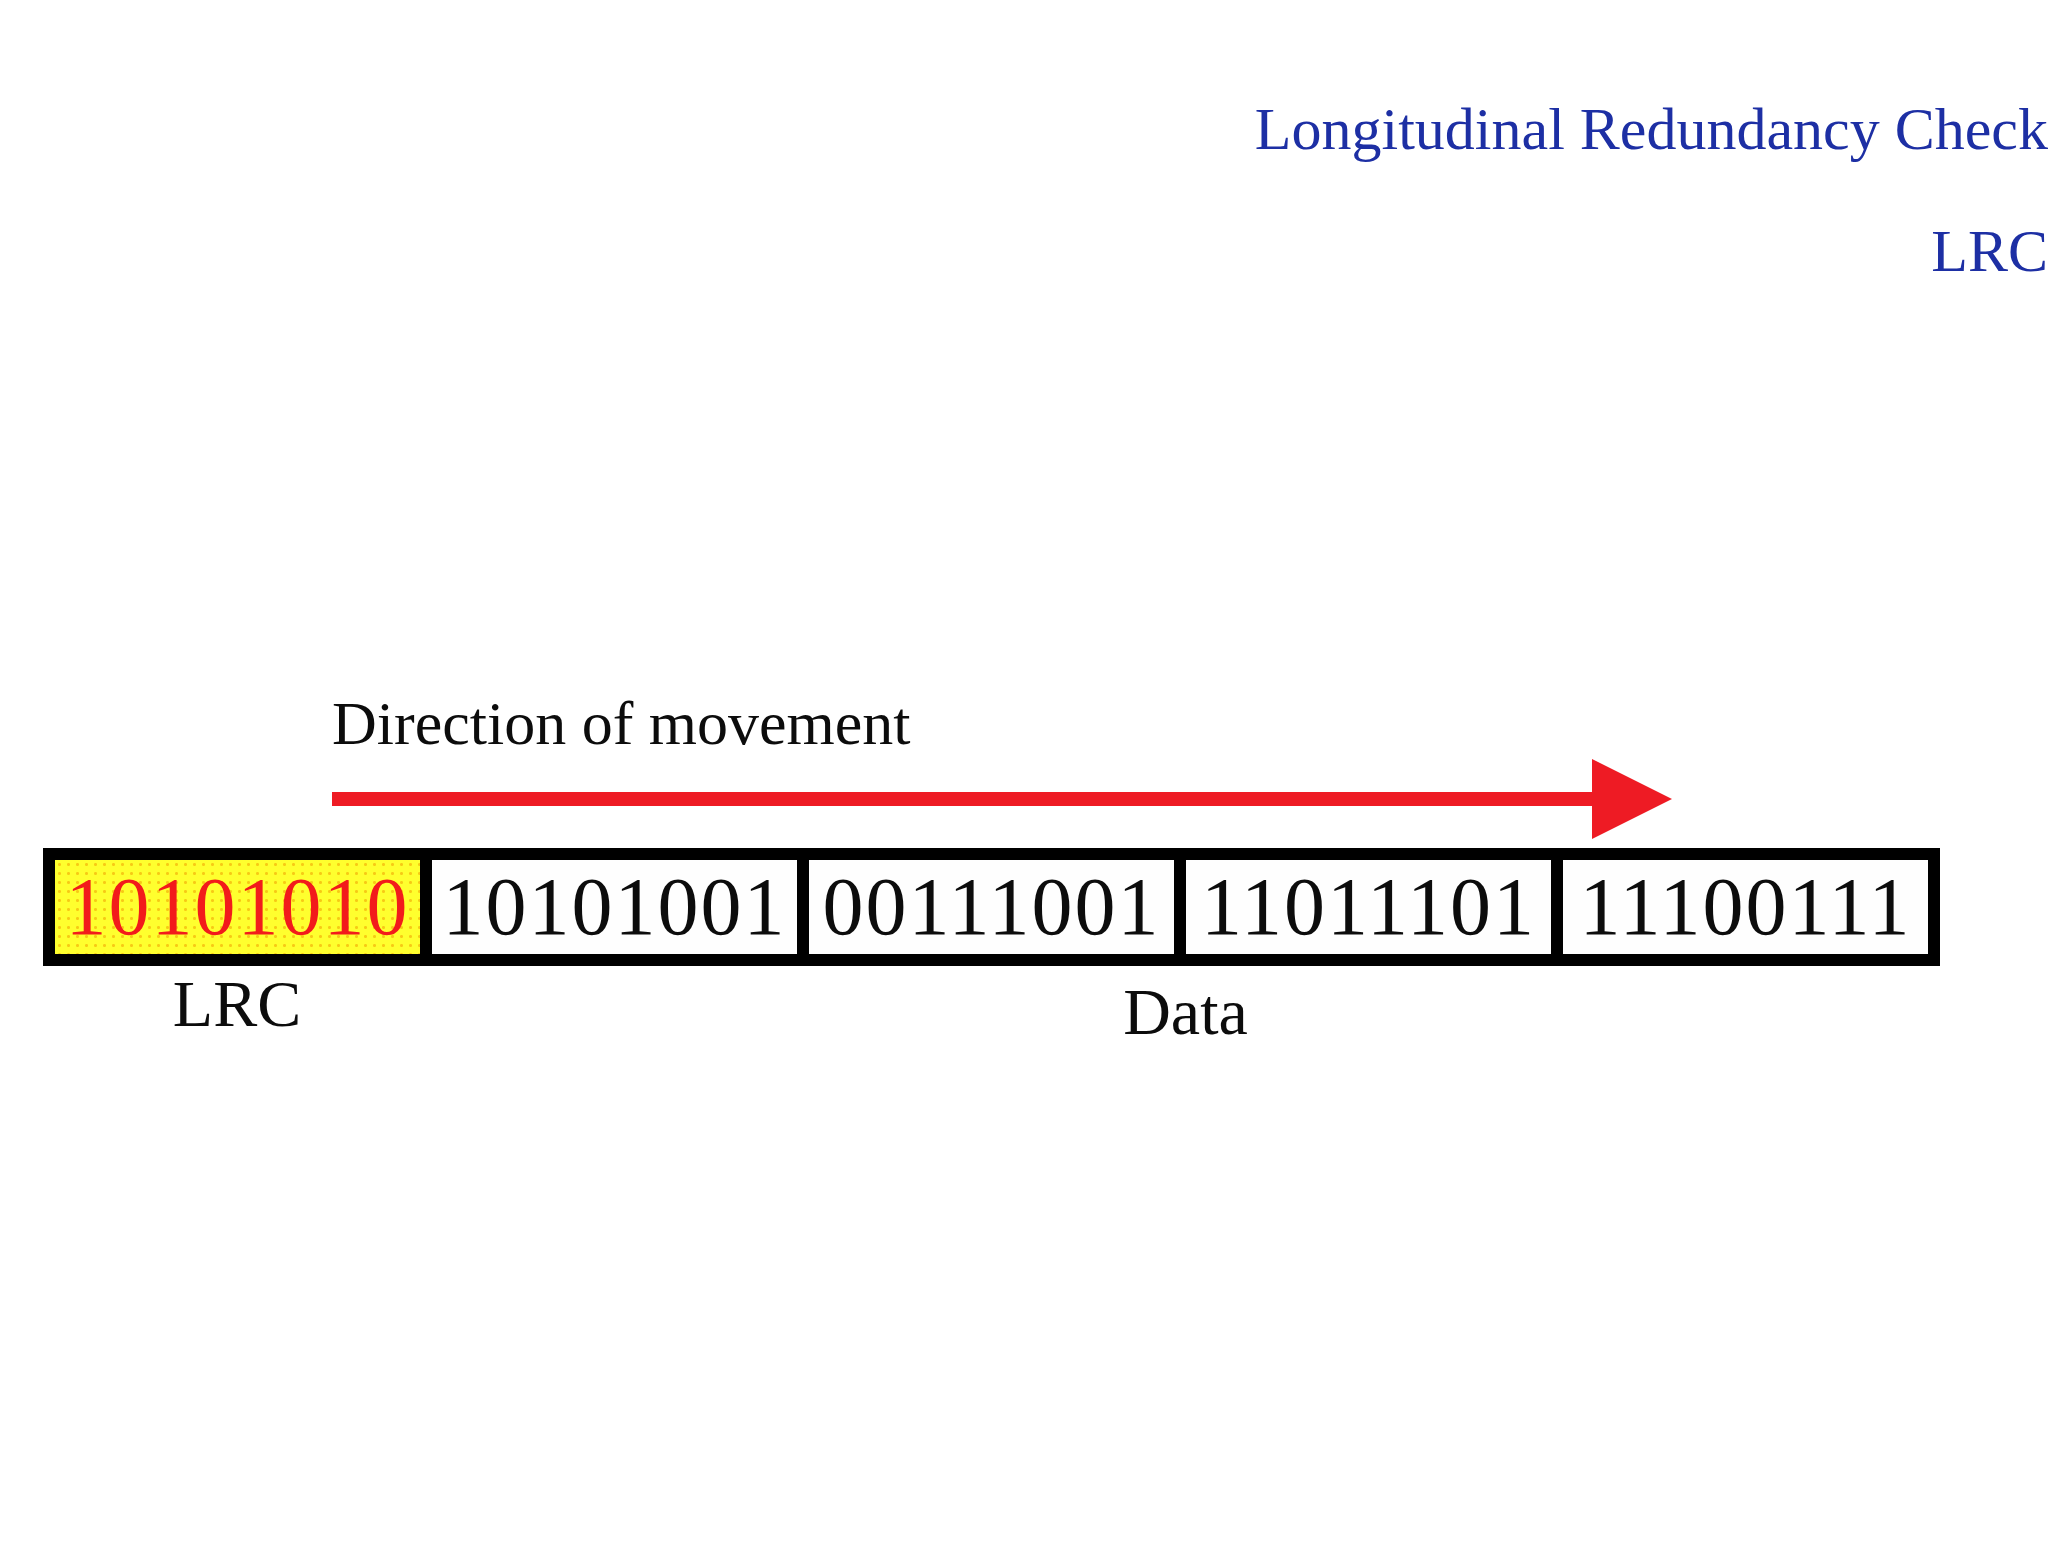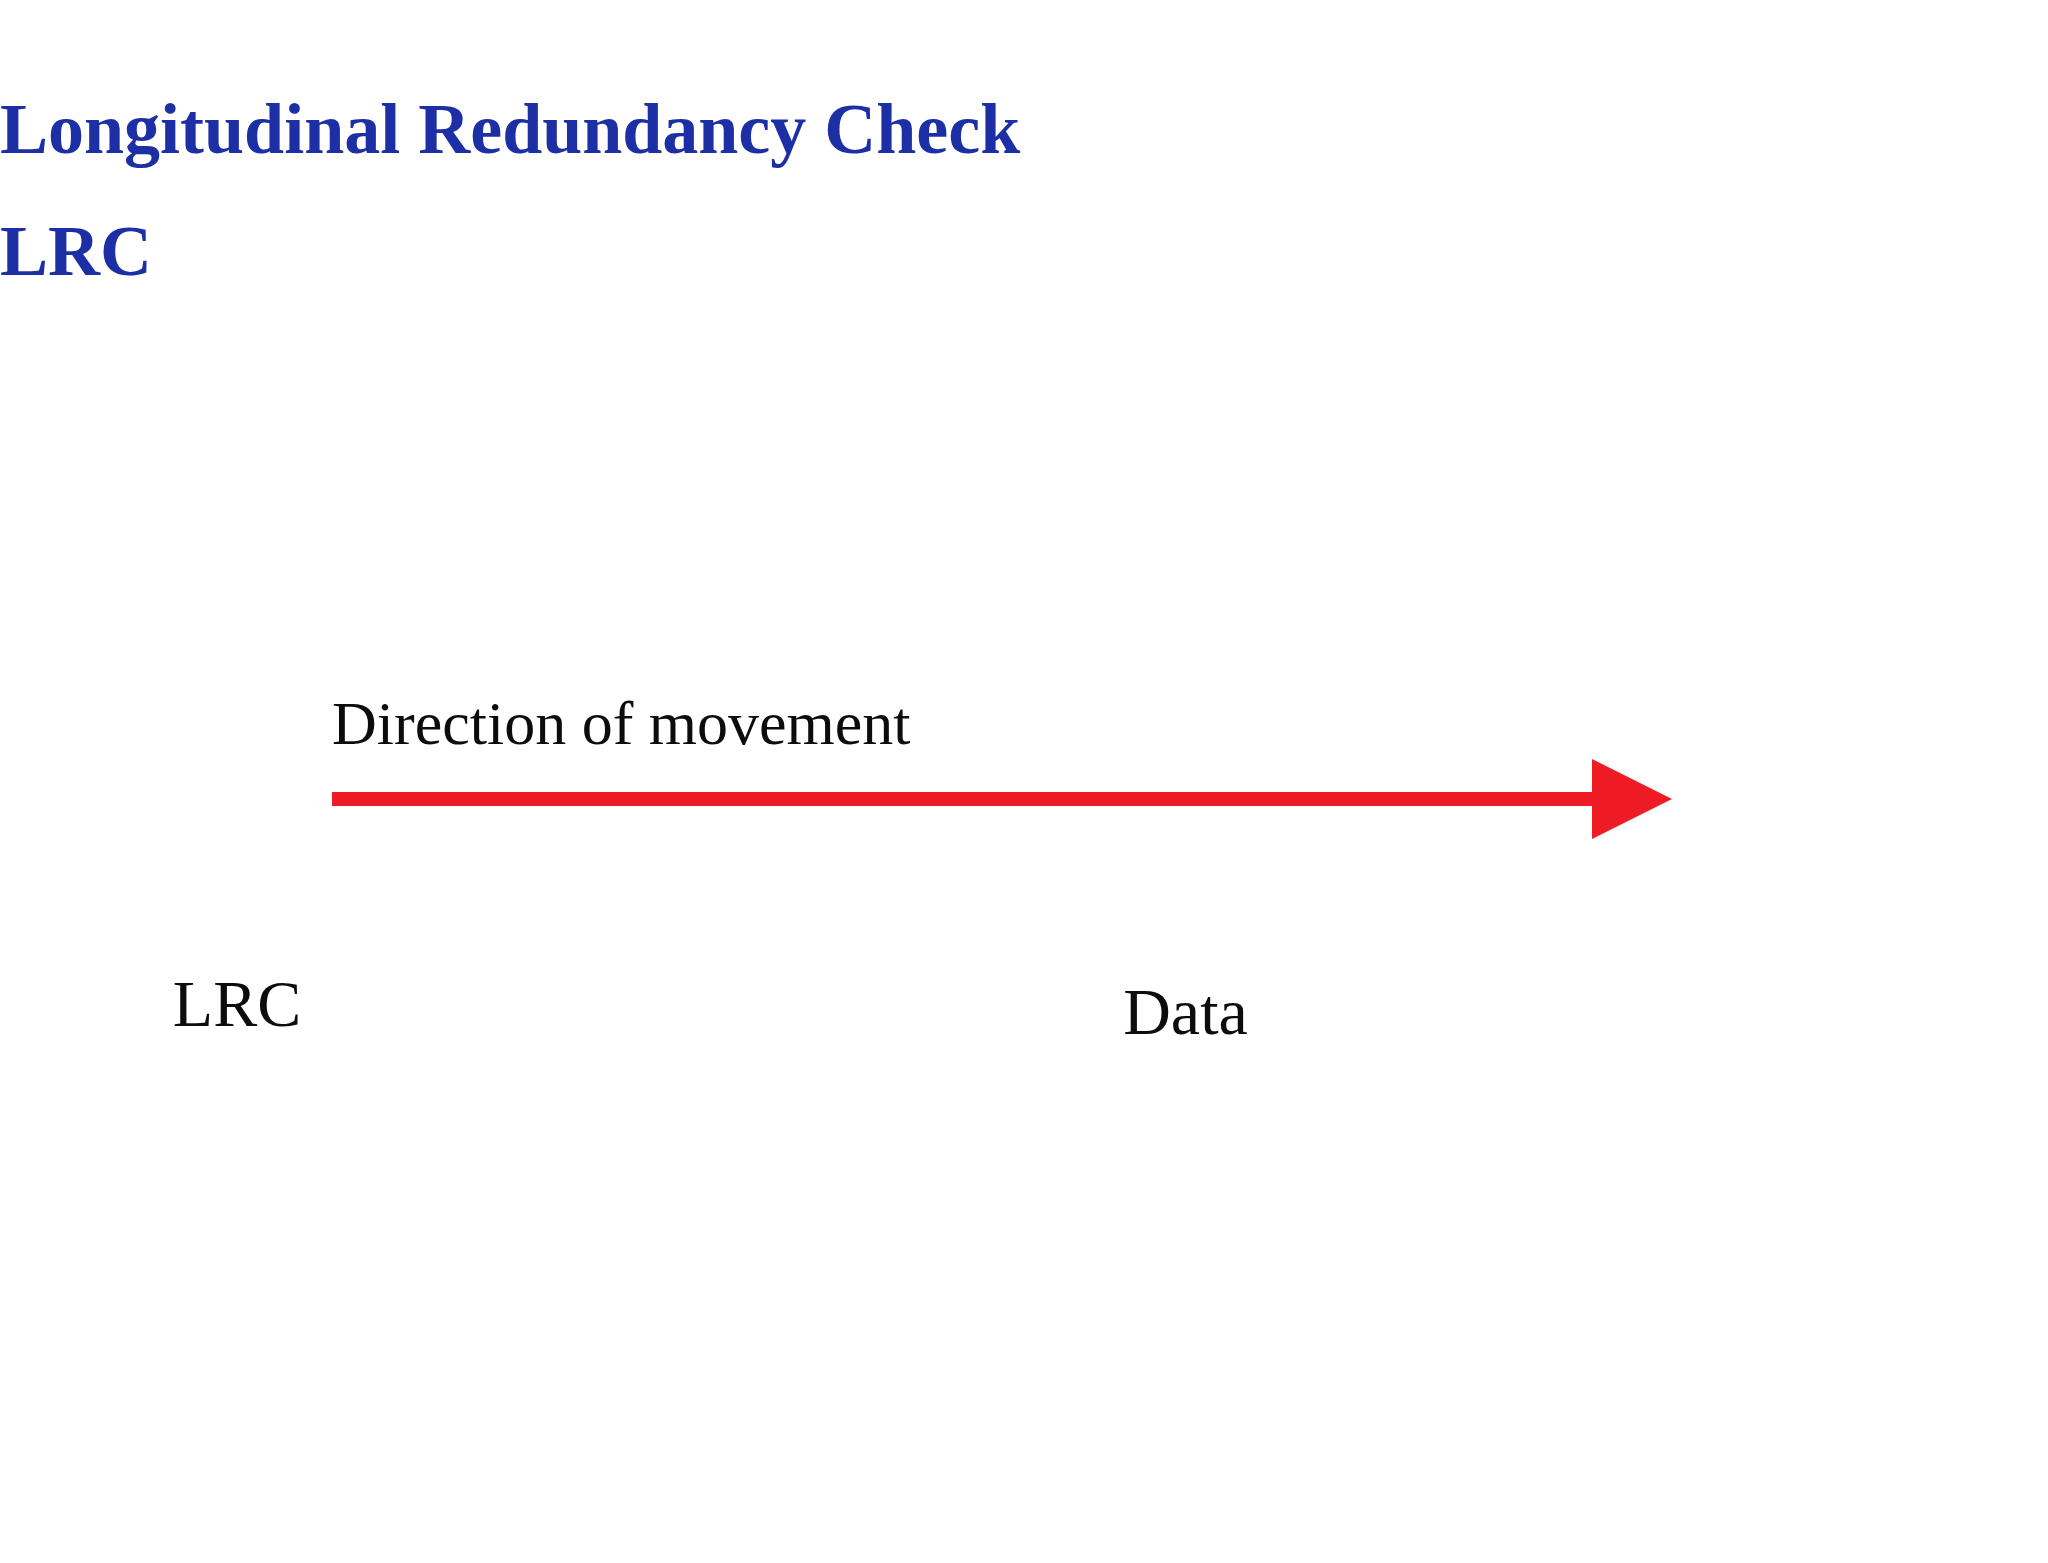--- a/index.html
+++ b/index.html
@@ -15,24 +15,24 @@
     overflow: hidden;
     font-family: "Liberation Serif", "DejaVu Serif", serif;
   }
 
   
   .title-block {
     position: absolute;
     top: 68px;
     left: 0;
     width: 100%;
-    text-align: left;
+    text-align: right;
     color: var(--title-blue, #1d2fa4);
-    font-weight: bold;
-    font-size: 72px;
+    font-weight: normal;
+    font-size: 60px;
     line-height: 122px;
   }
 
   
   .direction-label {
     position: absolute;
     left: 332px;
     top: 688px;
     width: 1338px;
     font-size: 62px;
@@ -119,18 +119,25 @@
   <div class="title-block">
     <div>Longitudinal Redundancy Check</div>
     <div>LRC</div>
   </div>
 
   <div class="direction-label">Direction of movement</div>
 
   <div class="arrow-line"></div>
   <div class="arrow-head"></div>
 
+  <div class="frame-table">
+    <div class="frame-cell lrc">10101010</div>
+    <div class="frame-cell">10101001</div>
+    <div class="frame-cell">00111001</div>
+    <div class="frame-cell">11011101</div>
+    <div class="frame-cell">11100111</div>
+  </div>
 
   <div class="lrc-label">LRC</div>
 
   <div class="data-label">Data</div>
 
 </div>
 
 </body></html>

